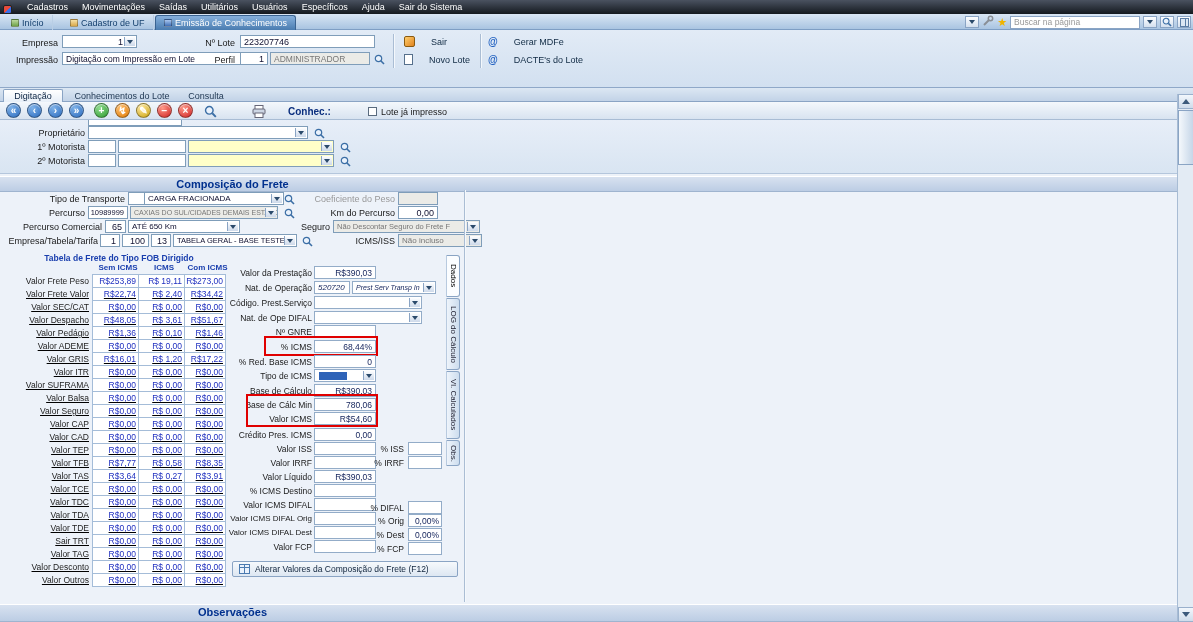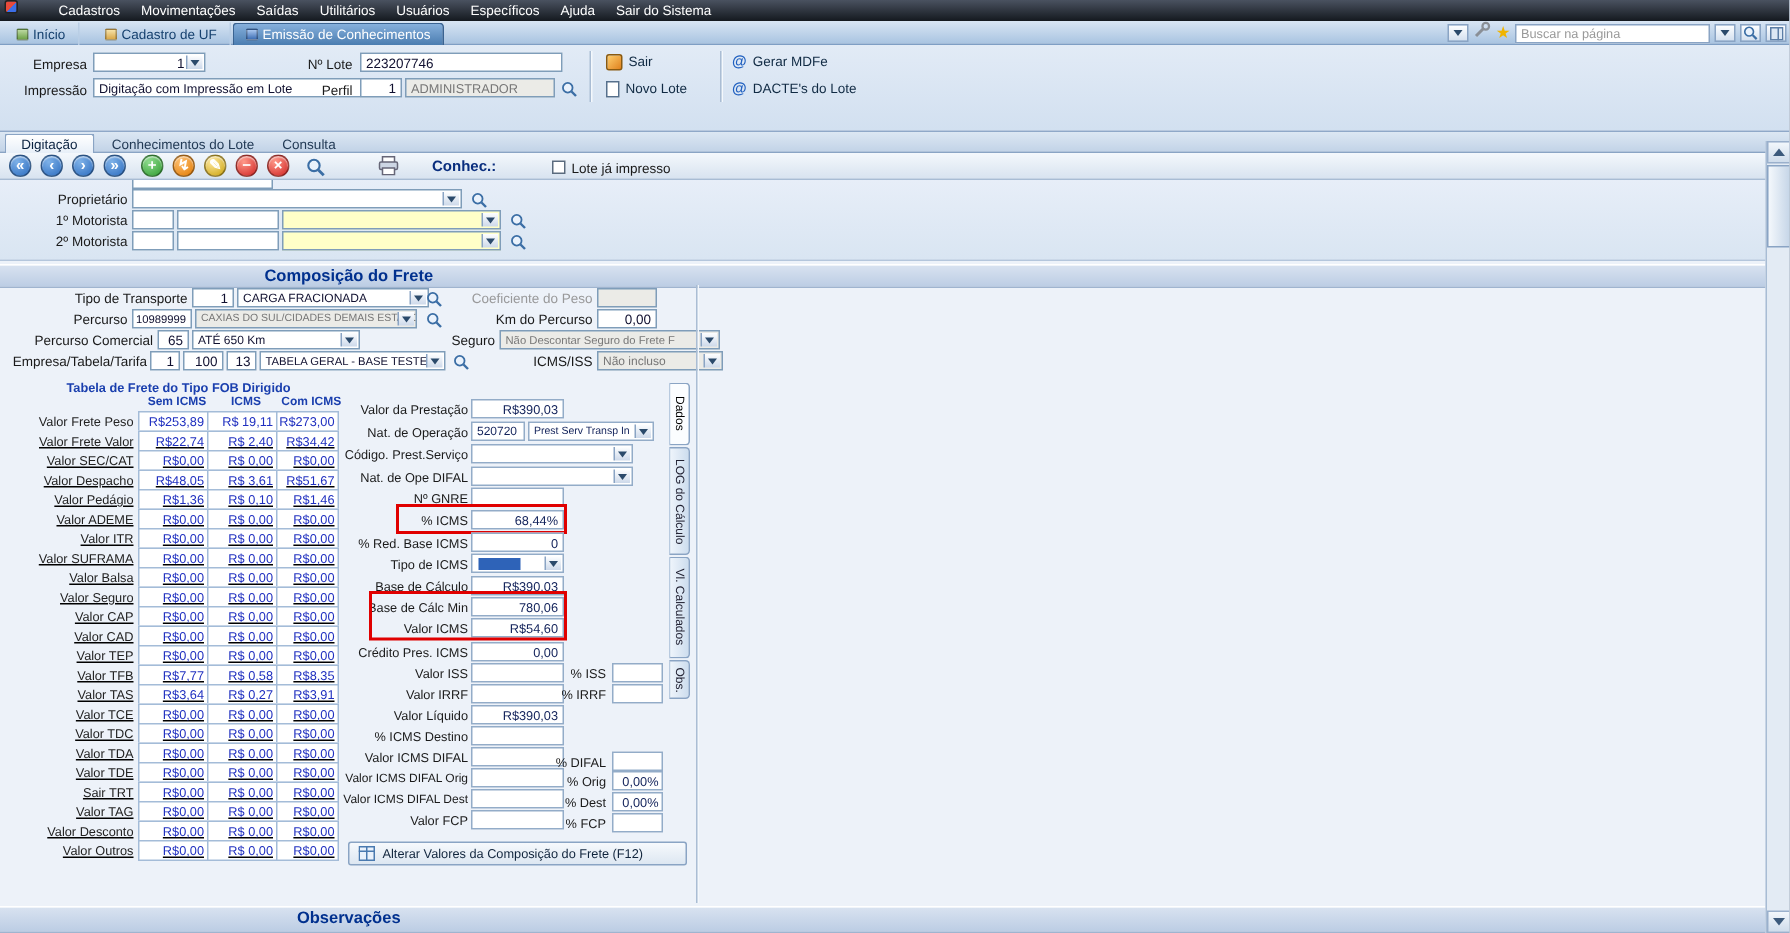--- a/index.html
+++ b/index.html
@@ -3,21 +3,21 @@
 <meta charset="utf-8">
 <style>
   * { margin:0; padding:0; box-sizing:border-box; }
   html,body { background:#9aa7b8; }
   .screen{position:relative;width:1193px;height:622px;background:#edf2f9;
     font-family:"Liberation Sans",sans-serif;overflow:hidden;-webkit-font-smoothing:antialiased;}
   .abs{position:absolute;}
 
   
   .menubar{position:absolute;left:0;top:0;width:1193px;height:14px;
-    background:linear-gradient(180deg,#4a5260,#14191f);display:flex;align-items:flex-start;gap:16px;}
+    background:linear-gradient(180deg,#4a5260,#14191f);display:flex;align-items:flex-end;gap:4px;}
   .applogo{width:9px;height:9px;margin:0 4px 0 3px;border-radius:2px;
     background:linear-gradient(135deg,#e84b3c 50%,#3c6fe8 50%);border:1px solid #222;}
   .mitem{font-size:9px;color:#fff;padding:0 7px;line-height:14px;white-space:nowrap;}
 
   
   .tabrow{position:absolute;left:0;top:14px;width:1193px;height:16px;
     background:linear-gradient(180deg,#d9e6f4,#a9c4e1);border-bottom:1px solid #7e9ec4;}
   .btab{position:absolute;top:1px;height:15px;display:flex;align-items:center;gap:3px;
     padding:0 8px;font-size:9px;color:#15406e;border-right:1px solid #b9cee5;white-space:nowrap;}
   .btab.active{background:linear-gradient(180deg,#86b0dc,#4a7cb0);color:#fff;
@@ -44,21 +44,21 @@
     color:#101030;padding:0 3px;display:flex;align-items:center;white-space:nowrap;overflow:hidden;}
   .fld.r{justify-content:flex-end;}
   .fld.dis{background:#ebebe7;color:#777;}
   .fld.yellow{background:#ffffc8;}
   .combo{padding-right:13px;}
   .dd{position:absolute;right:1px;top:1px;bottom:1px;width:11px;
     background:linear-gradient(#fdfeff,#cdd9ea);border-left:1px solid #8aa4c4;
     display:flex;align-items:center;justify-content:center;}
   .dd i{width:0;height:0;border:3px solid transparent;border-top:4px solid #2b4a6b;margin-top:4px;}
   .mag{position:absolute;width:14px;height:14px;display:flex;align-items:center;justify-content:center;}
-  .hbtn{position:absolute;display:flex;align-items:flex-start;gap:4px;font-size:9px;color:#102a43;white-space:nowrap;}
+  .hbtn{position:absolute;display:flex;align-items:center;gap:16px;font-size:9px;color:#102a43;white-space:nowrap;}
   .dooric{width:11px;height:11px;background:linear-gradient(135deg,#ffcf6e,#e0821e);
     border:1px solid #8a5a10;border-radius:2px;}
   .docic{width:9px;height:11px;background:#fff;border:1px solid #56708c;}
   .atic{font-size:10px;font-weight:bold;color:#2060c0;line-height:11px;}
   .vdiv{position:absolute;width:1px;background:#aabdd4;box-shadow:1px 0 0 #f4f8fc;}
 
   
   .mtabs{position:absolute;left:0;top:88px;width:1193px;height:14px;
     background:linear-gradient(180deg,#dce7f3,#c2d3e7);border-bottom:1px solid #8aa4c4;}
   .mtab{position:absolute;top:1px;height:13px;font-size:9px;color:#223a55;display:flex;
@@ -104,21 +104,21 @@
   .ft-cell{width:47px;background:#fff;border:1px solid #a4bcd8;font-size:8.5px;color:#2030c0;
     text-align:right;padding:1px 2px 0 0;overflow:hidden;white-space:nowrap;}
   .ft-cell + .ft-cell{margin-left:-1px;}
   .ft-cell.last{width:42px;}
 
   
   .clbl{position:absolute;left:190px;width:122px;text-align:right;font-size:8.5px;color:#1a1a1a;white-space:nowrap;}
   .cfld{position:absolute;left:314px;width:62px;height:13px;background:#fff;border:1px solid #93acc8;
     font-size:8.5px;color:#12225a;display:flex;align-items:center;justify-content:flex-end;
     padding:0 3px;overflow:hidden;white-space:nowrap;}
-  .cfld.l{justify-content:flex-start;}
+  .cfld.l{justify-content:flex-start;font-style:italic;}
   .plbl{position:absolute;left:358px;width:46px;text-align:right;font-size:8.5px;color:#1a1a1a;white-space:nowrap;}
   .pfld{position:absolute;left:408px;width:34px;height:13px;background:#fff;border:1px solid #93acc8;
     font-size:8.5px;color:#12225a;display:flex;align-items:center;justify-content:flex-end;padding:0 2px;}
   .redbox{position:absolute;border:2px solid #e00000;pointer-events:none;}
   .selblock{width:28px;height:8px;background:#2e63b8;margin-left:1px;}
 
   .alterbtn{position:absolute;left:232px;top:561px;width:226px;height:16px;
     background:linear-gradient(#f6f9fc,#dde7f2);border:1px solid #8aa4c4;border-radius:2px;
     display:flex;align-items:center;gap:5px;padding:0 6px;font-size:8.5px;color:#10243c;white-space:nowrap;}
 
@@ -340,21 +340,21 @@
   </span>
 
   <div class="band" style="top:176px">
     <div class="bandtitle">Composição do Frete</div>
   </div>
 
   <div class="lbl" style="left:20px;top:194px;width:105px">Tipo de Transporte</div>
   <div class="fld r" style="left:128px;top:192px;width:28px">
     <span>1</span>
   </div>
-  <div class="fld combo" style="left:158px;top:192px;width:128px;font-size:8px">
+  <div class="fld combo" style="left:144px;top:192px;width:140px;font-size:8px">
     <span>CARGA FRACIONADA</span>
     <span class="dd">
         <i></i>
       </span>
   </div>
   <span class="mag" style="left:282px;top:192px">
     <svg width="11" height="11" viewBox="0 0 11 11">
         <circle cx="4.5" cy="4.5" r="3.2" fill="#eaf2fc" stroke="#3b6ea5" stroke-width="1.2"></circle>
         <line x1="7" y1="7" x2="10" y2="10" stroke="#3b6ea5" stroke-width="1.6"></line>
       </svg>
@@ -475,20 +475,26 @@
         <span class="ft-cell">R$ 0,10</span>
         <span class="ft-cell last">R$1,46</span>
       </div>
         <div class="ft-row">
         <span class="ft-lab">Valor ADEME</span>
         <span class="ft-cell">R$0,00</span>
         <span class="ft-cell">R$ 0,00</span>
         <span class="ft-cell last">R$0,00</span>
       </div>
         <div class="ft-row">
+        <span class="ft-lab">Valor GRIS</span>
+        <span class="ft-cell">R$16,01</span>
+        <span class="ft-cell">R$ 1,20</span>
+        <span class="ft-cell last">R$17,22</span>
+      </div>
+        <div class="ft-row">
         <span class="ft-lab">Valor ITR</span>
         <span class="ft-cell">R$0,00</span>
         <span class="ft-cell">R$ 0,00</span>
         <span class="ft-cell last">R$0,00</span>
       </div>
         <div class="ft-row">
         <span class="ft-lab">Valor SUFRAMA</span>
         <span class="ft-cell">R$0,00</span>
         <span class="ft-cell">R$ 0,00</span>
         <span class="ft-cell last">R$0,00</span>

